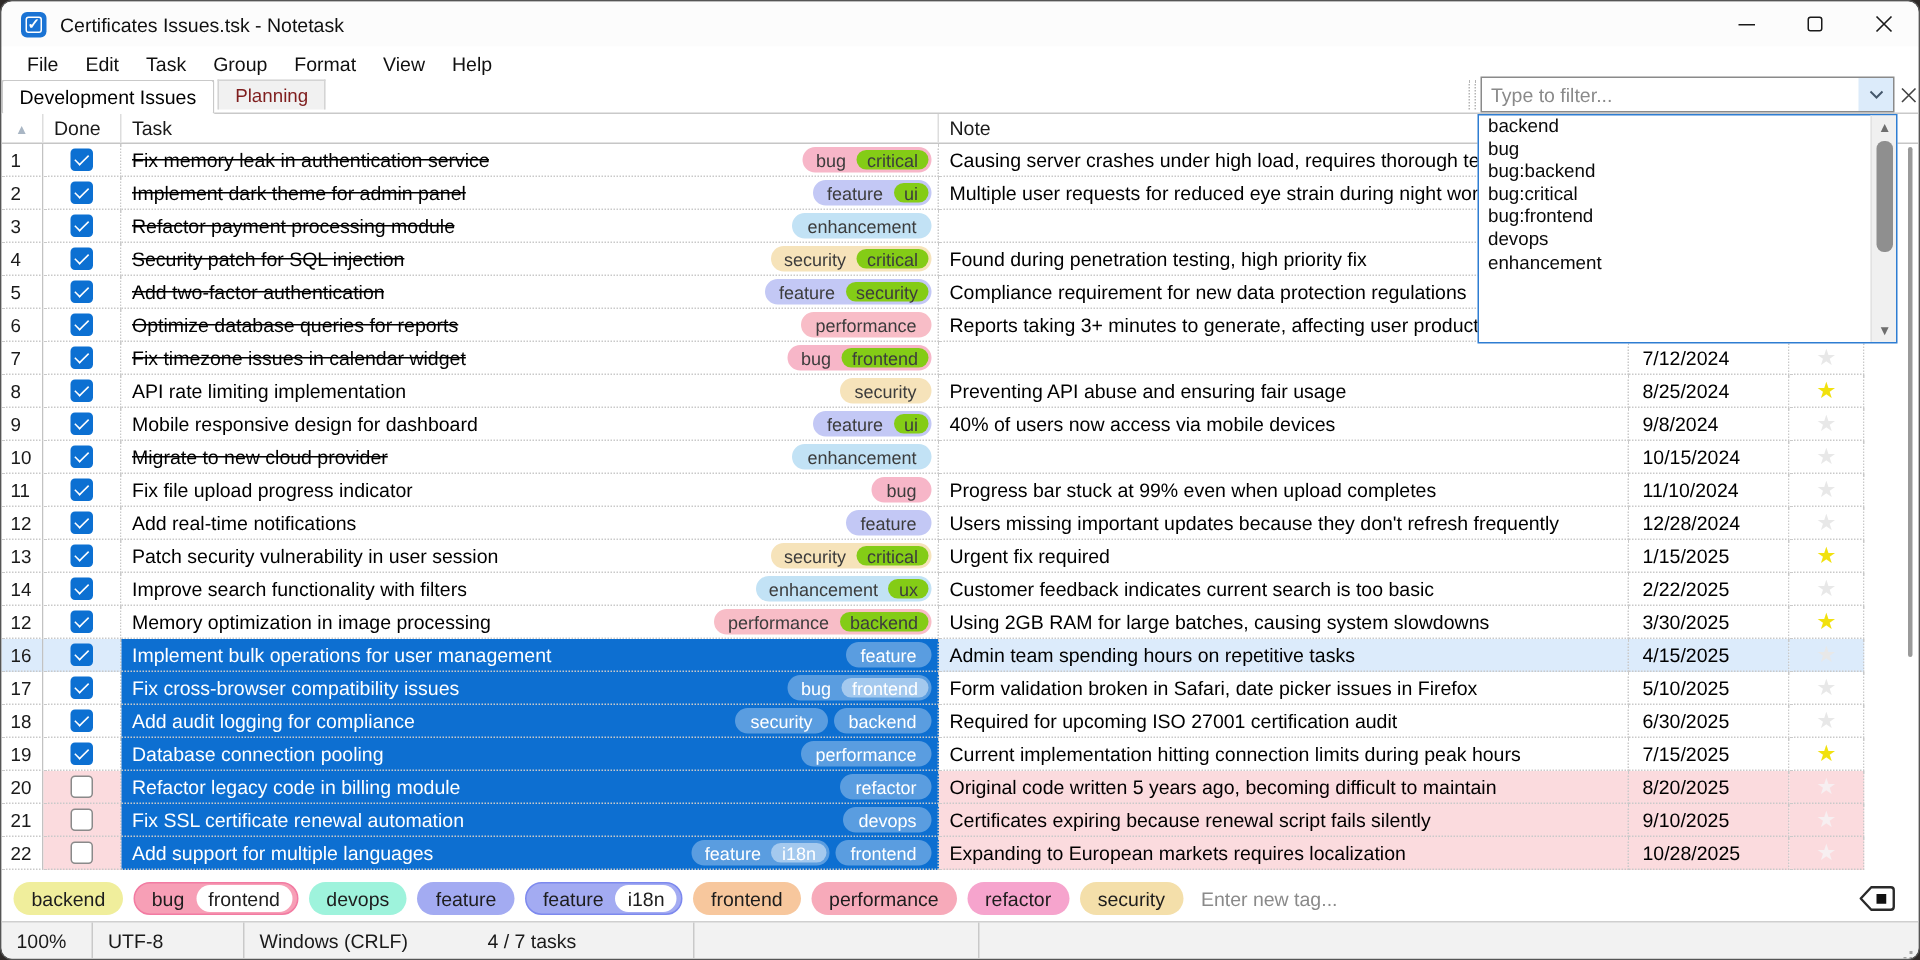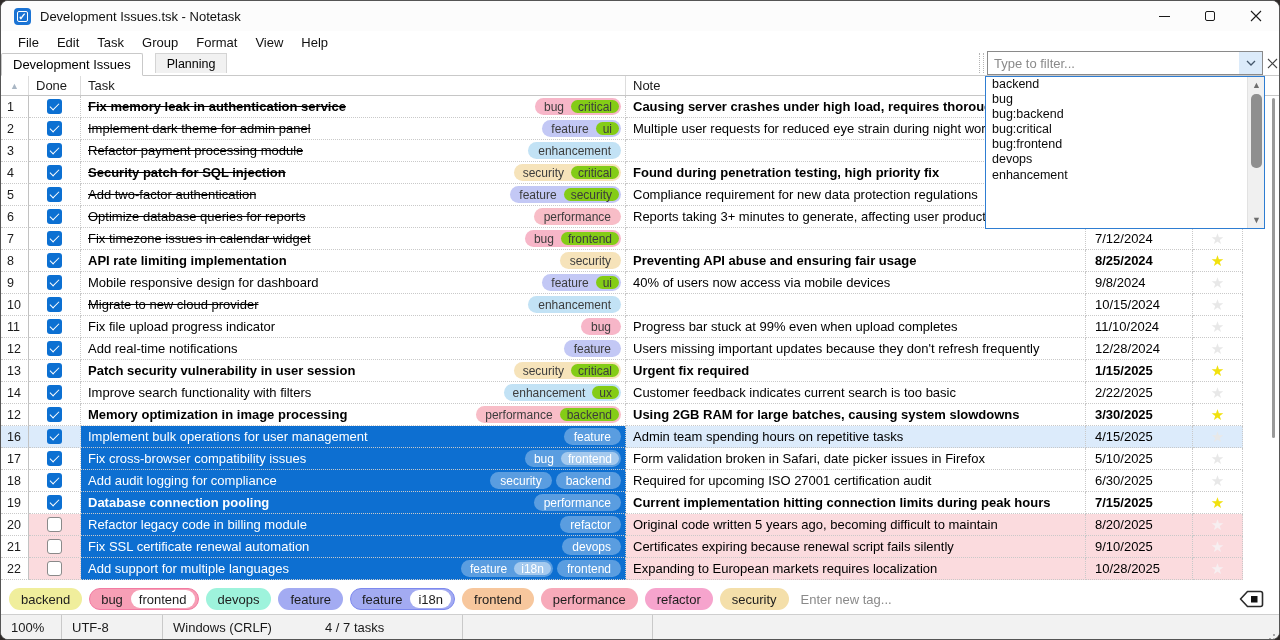--- a/index.html
+++ b/index.html
@@ -19,42 +19,42 @@
   .max-glyph{width:10px;height:10px;border:1px solid #1a1a1a;border-radius:2px}
 
   
   .menubar{height:22px;display:flex;align-items:center;padding-left:8px;background:#fff}
   .menu-item{padding:2px 9px;font-size:13px;color:#101010}
 
   
   .tabrow{height:23px;display:flex;border-bottom:1px solid #c9c9c9;background:#fff;position:relative}
   .tab{display:flex;align-items:center;padding:0 11px;white-space:nowrap}
   .tab.active{height:23px;background:#fff;border:1px solid #c9c9c9;border-bottom:1px solid #fff;margin-bottom:-1px;border-radius:2px 2px 0 0;font-size:13px;color:#000}
-  .tab.inactive{height:20px;background:#f1f1f1;border:1px solid #d4d4d4;border-bottom:none;font-size:12.5px;color:#000000;margin-left:12px}
+  .tab.inactive{height:20px;background:#f1f1f1;border:1px solid #d4d4d4;border-bottom:none;font-size:12.5px;color:#7f1d1d;margin-left:2px}
 
   
   .thead{height:20px;display:flex;border-bottom:1px solid #c6c6c6;font-size:13px;color:#1a1a1a;background:#fff}
   .hc{display:flex;align-items:center;padding-left:7px;border-right:1px solid #ddd;overflow:hidden}
   .hc-sort{width:28px;justify-content:center;padding-left:0}
   .sort-asc{font-size:9px;color:#a9b6c4}
   .hc-done{width:52px}.hc-task{width:545px}.hc-note{width:460px}.hc-date{width:107px;border-right:1px dotted #d5d5d5}.hc-star{width:50px;border-right:1px dotted #d5d5d5}
   .hc-fill{flex:1;border-right:none}
   .trow{height:22px;display:flex;font-size:13px}
   .c{display:flex;align-items:center;border-right:1px dotted #c9c9c9;border-bottom:1px dotted #c9c9c9;overflow:hidden;white-space:nowrap;background:#fff}
   .c-num{width:28px;padding-left:6px;font-size:12.5px;color:#1a1a1a;border-right:1px solid #c2c2c2}
   .c-done{width:52px;justify-content:center}
   .c-task{width:545px;padding-left:7px}
   .c-note{width:460px;padding-left:7px;color:#000}
   .c-date{width:107px;padding-left:9px;color:#000}
   .c-star{width:50px;justify-content:center}
   .c-fill{flex:1;border-right:none;border-bottom:none;background:#fff}
   .bg-c{background:#dcebfb}.bg-o{background:#fbdbde}
   .c-task.sel{background:#0d6fd1;color:#fff}
   .strike{text-decoration:line-through}
-  .bold{font-weight:bold}
+  .bold{font-weight:normal}
   .task-label{overflow:hidden;text-overflow:clip}
   .tags{display:flex;gap:4px;margin-left:auto;padding-right:4px;align-items:center;flex-shrink:0}
   .pill{display:inline-flex;align-items:center;border-radius:10px;height:17px;font-size:12px;color:#3c3c3c;padding:0 2px}
   .pill .pm{padding:0 7px}
   .pill.single .pm{padding:0 8px}
   .pill .ps{background:#84cc16;border-radius:8px;height:13px;display:flex;align-items:center;padding:0 7px}
   .pill.selp{background:rgba(255,255,255,.32)!important;color:#fff}
   .pill.selp .ps{background:rgba(255,255,255,.45);color:#fff}
   .star{font-size:15px;line-height:1}
   .st-y{color:#f1e10e}.st-g{color:#e8e8e8}.st-p{color:#f7eff1}
@@ -100,21 +100,21 @@
   .sb-zoom{width:61px}.sb-enc{width:101px}.sb-eol{width:152px}.sb-tasks{width:148px}.sb-empty{width:190px}
   .grip{position:absolute;right:4px;bottom:4px;width:2px;height:2px;background:#a5a5a5;box-shadow:-4px 4px 0 #a5a5a5,0 4px 0 #a5a5a5,-8px 8px 0 #a5a5a5,-4px 8px 0 #a5a5a5,0 8px 0 #a5a5a5}
 </style>
 </head>
 <body>
 
 <div class="window">
 
   <div class="titlebar">
     <div class="app-icon"></div>
-    <div class="title">Development Issues.tsk - Notetask</div>
+    <div class="title">Certificates Issues.tsk - Notetask</div>
     <div class="win-controls">
       <div class="win-btn">
           <span class="min-glyph"></span>
         </div>
       <div class="win-btn">
           <span class="max-glyph"></span>
         </div>
       <div class="win-btn">
         <svg width="12" height="12" viewBox="0 0 12 12">
             <path d="M1 1 L11 11 M11 1 L1 11" stroke="#1a1a1a" stroke-width="1.1" fill="none"></path>

